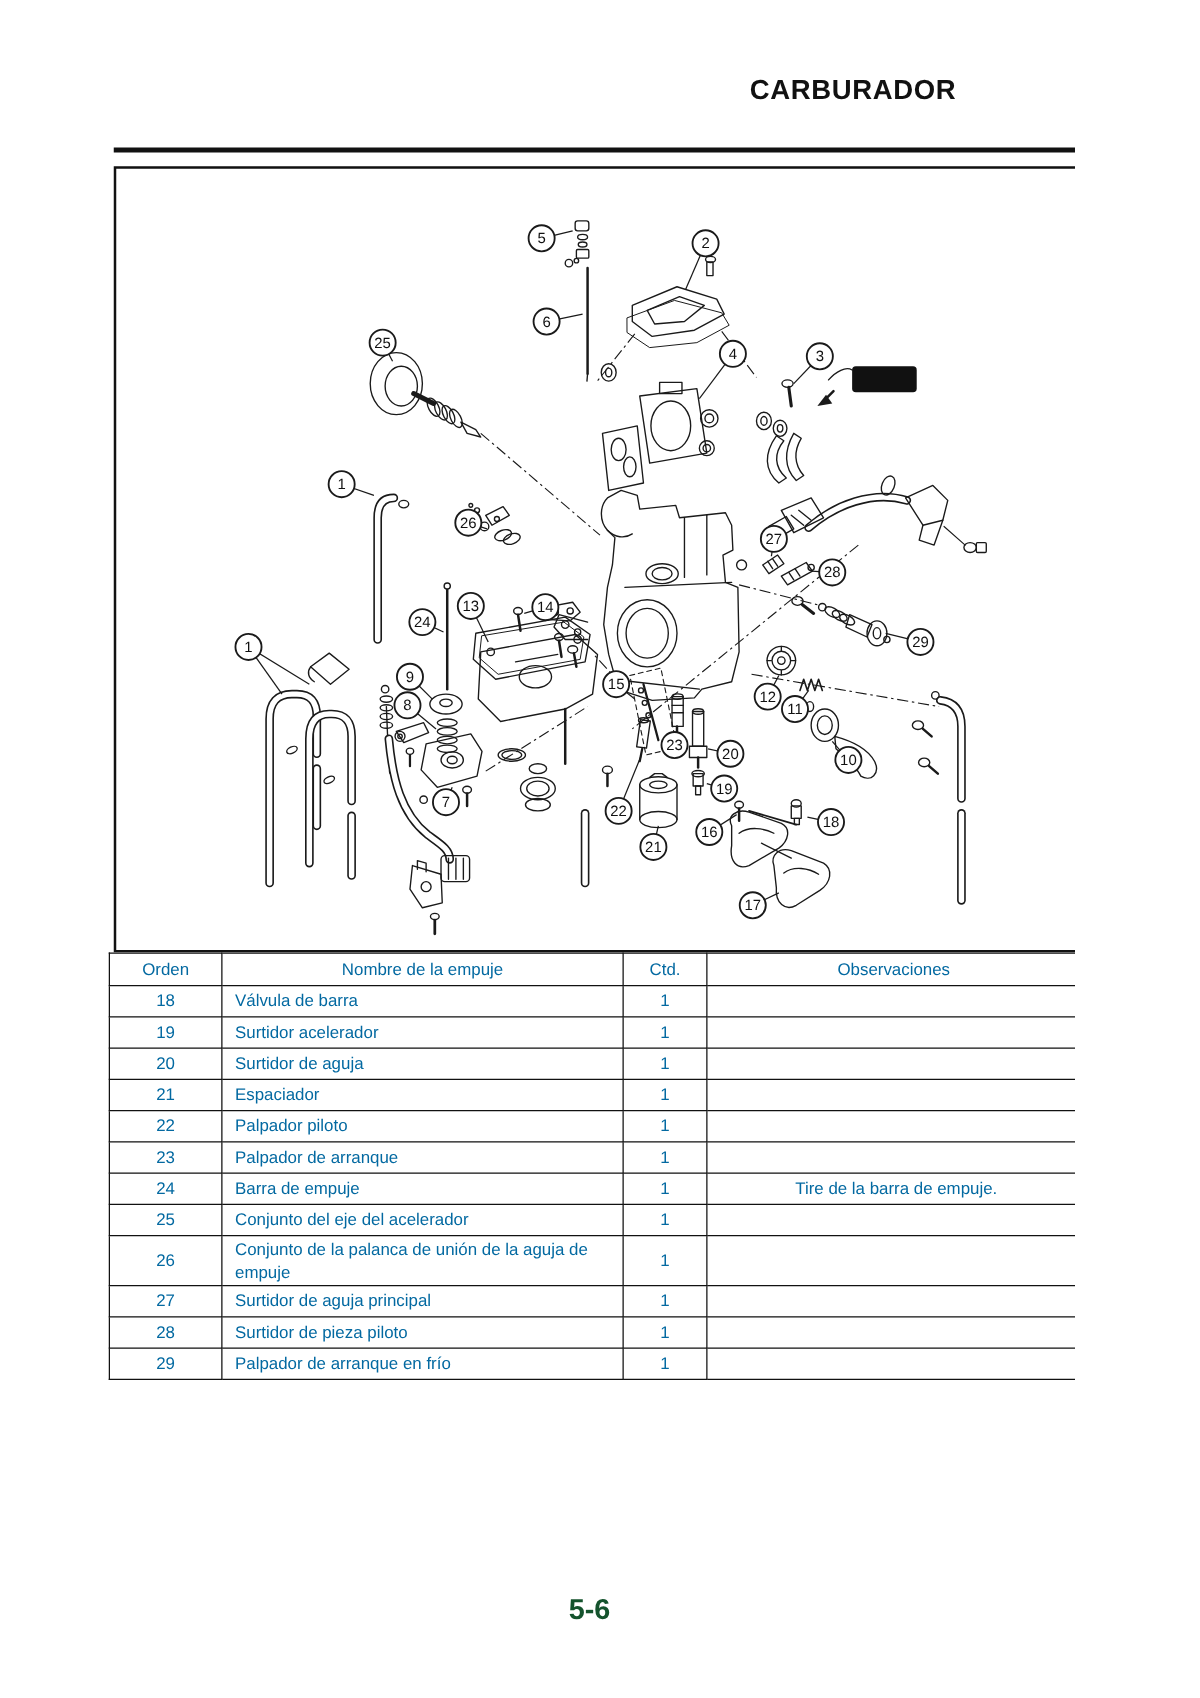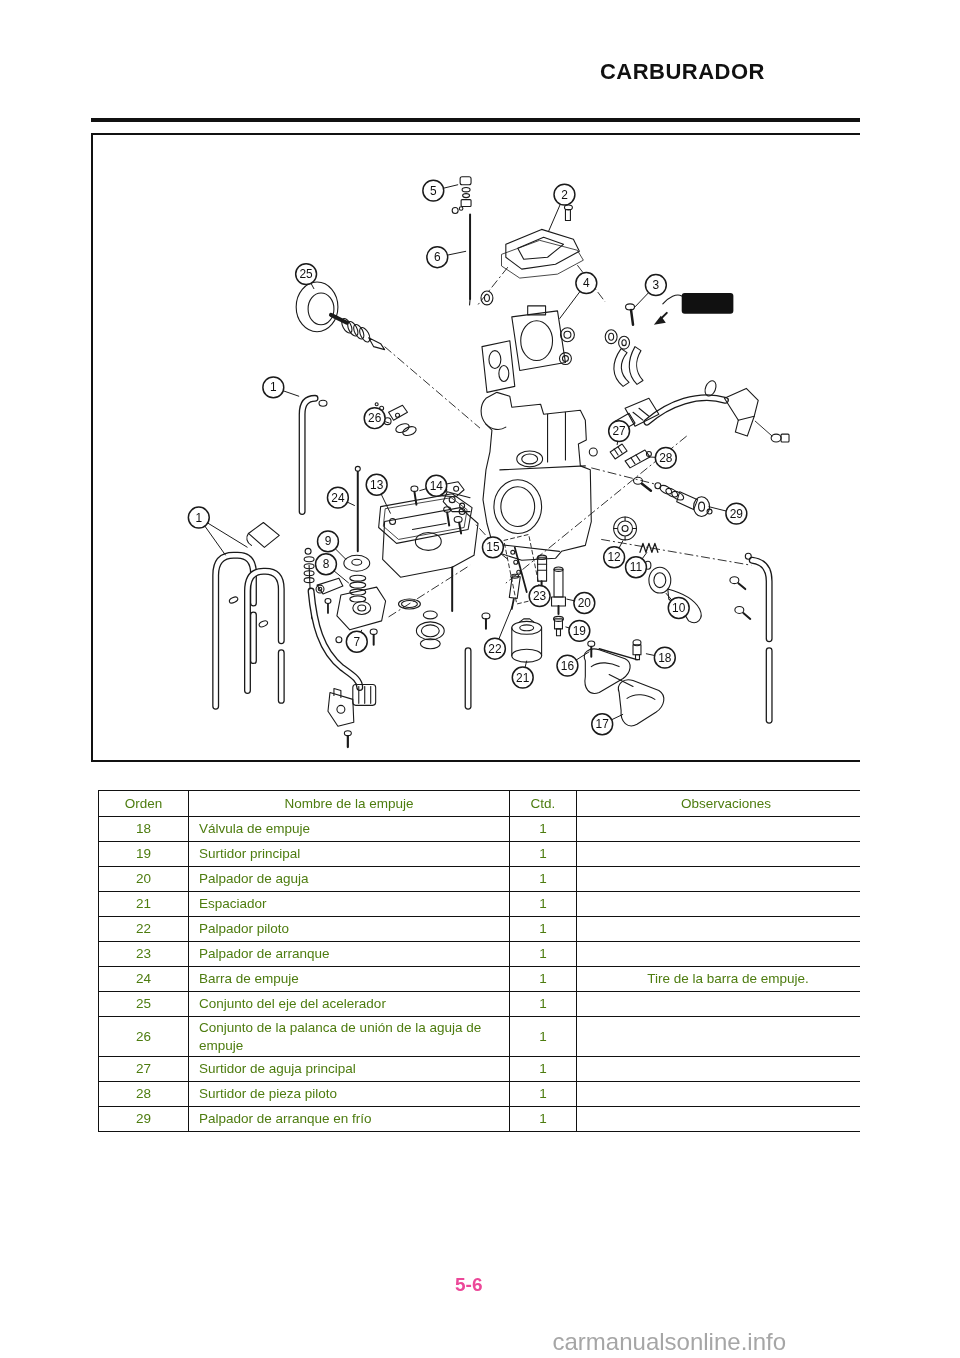--- a/index.html
+++ b/index.html
@@ -12,31 +12,31 @@
                border:2px solid #111;box-sizing:border-box;background:#fff;}
   #diagram-svg{position:absolute;left:0;top:0;width:100%;height:100%;}
   #diagram-svg text{font-family:"Liberation Sans",sans-serif;fill:#111;}
   .ln{stroke:#1a1a1a;fill:none;stroke-width:1.1;stroke-linecap:round;stroke-linejoin:round;}
   .tube-o{stroke:#1a1a1a;fill:none;stroke-width:7;stroke-linecap:round;stroke-linejoin:round;}
   .tube-i{stroke:#ffffff;fill:none;stroke-width:4.4;stroke-linecap:round;stroke-linejoin:round;}
   .cl{stroke:#1a1a1a;fill:none;stroke-width:.9;stroke-dasharray:9 3 2 3;}
   .callout-line{stroke:#1a1a1a;stroke-width:1;}
   .callout-circle{fill:#ffffff;stroke:#1a1a1a;stroke-width:1.5;}
   .callout-num{font-size:12px;}
-  #parts-table{position:absolute;left:98px;top:762px;width:777px;border-collapse:collapse;
-               table-layout:fixed;background:#fff;font-size:13.5px;color:#4d7c0f;margin-top:28px;}
+  #parts-table{position:absolute;left:87px;top:762px;width:777px;border-collapse:collapse;
+               table-layout:fixed;background:#fff;font-size:13.5px;color:#0369a1;}
   #parts-table th,#parts-table td{border:1.5px solid #111;padding:2px 6px;line-height:1.3;
                font-weight:normal;overflow:hidden;}
   #parts-table th{height:21px;text-align:center;}
   #parts-table td{height:20px;}
   .c-orden{text-align:center;}
   .c-nombre{text-align:left;padding-left:10px !important;}
   .c-ctd{text-align:center;}
   .c-obs{text-align:center;padding-left:10px !important;}
-  #page-number{position:absolute;left:455px;top:1274px;font-size:19px;font-weight:bold;color:#ec4899;}
+  #page-number{position:absolute;left:455px;top:1274px;font-size:23px;font-weight:bold;color:#14532d;}
   #watermark{position:absolute;right:74px;top:1328px;font-size:24px;color:#a6a6a6;}
 </style>
 </head>
 <body>
 
 <div id="page">
 
   <div id="doc-title">CARBURADOR</div>
   <div id="title-rule"></div>
 
@@ -545,33 +545,33 @@
       <tr>
         <th>Orden</th>
         <th>Nombre de la empuje</th>
         <th>Ctd.</th>
         <th>Observaciones</th>
       </tr>
     </thead>
     <tbody id="table-body">
         <tr>
           <td class="c-orden">18</td>
-          <td class="c-nombre">Válvula de empuje</td>
+          <td class="c-nombre">Válvula de barra</td>
           <td class="c-ctd">1</td>
           <td class="c-obs"></td>
         </tr>
         <tr>
           <td class="c-orden">19</td>
-          <td class="c-nombre">Surtidor principal</td>
+          <td class="c-nombre">Surtidor acelerador</td>
           <td class="c-ctd">1</td>
           <td class="c-obs"></td>
         </tr>
         <tr>
           <td class="c-orden">20</td>
-          <td class="c-nombre">Palpador de aguja</td>
+          <td class="c-nombre">Surtidor de aguja</td>
           <td class="c-ctd">1</td>
           <td class="c-obs"></td>
         </tr>
         <tr>
           <td class="c-orden">21</td>
           <td class="c-nombre">Espaciador</td>
           <td class="c-ctd">1</td>
           <td class="c-obs"></td>
         </tr>
         <tr>
@@ -619,14 +619,13 @@
         <tr>
           <td class="c-orden">29</td>
           <td class="c-nombre">Palpador de arranque en frío</td>
           <td class="c-ctd">1</td>
           <td class="c-obs"></td>
         </tr>
       </tbody>
   </table>
 
   <div id="page-number">5-6</div>
-  <div id="watermark">carmanualsonline.info</div>
 </div>
 
 </body></html>

